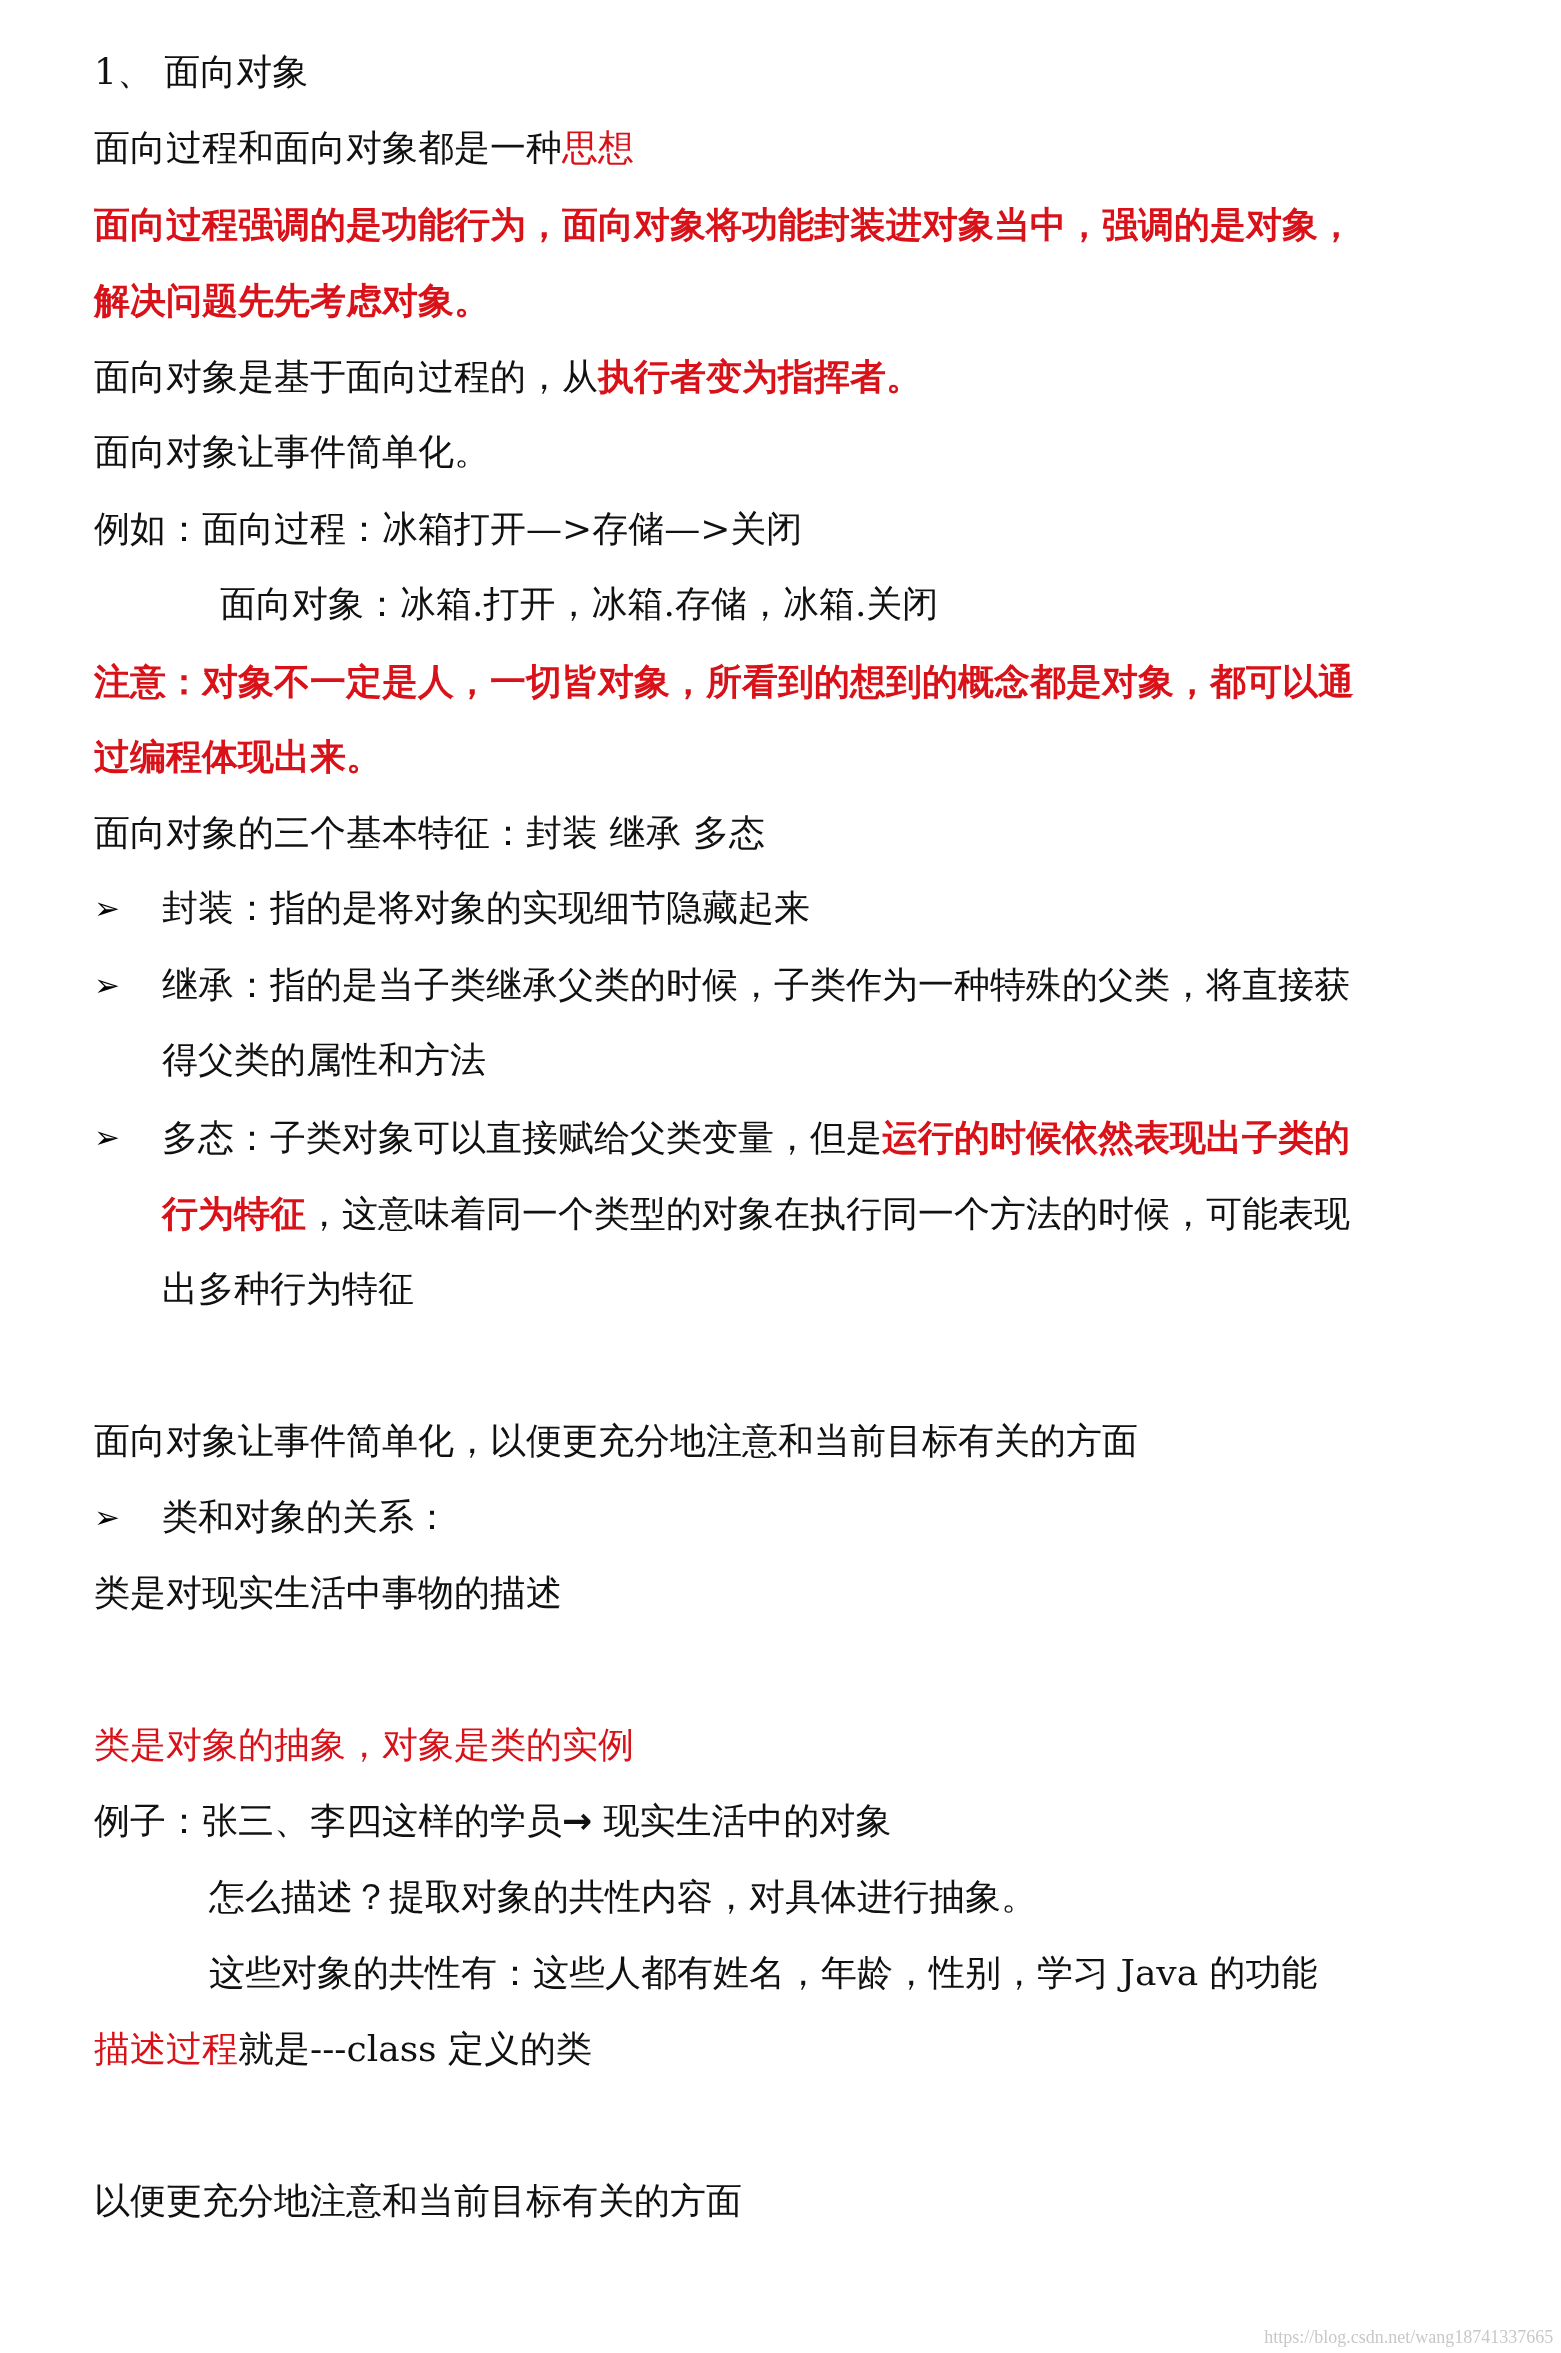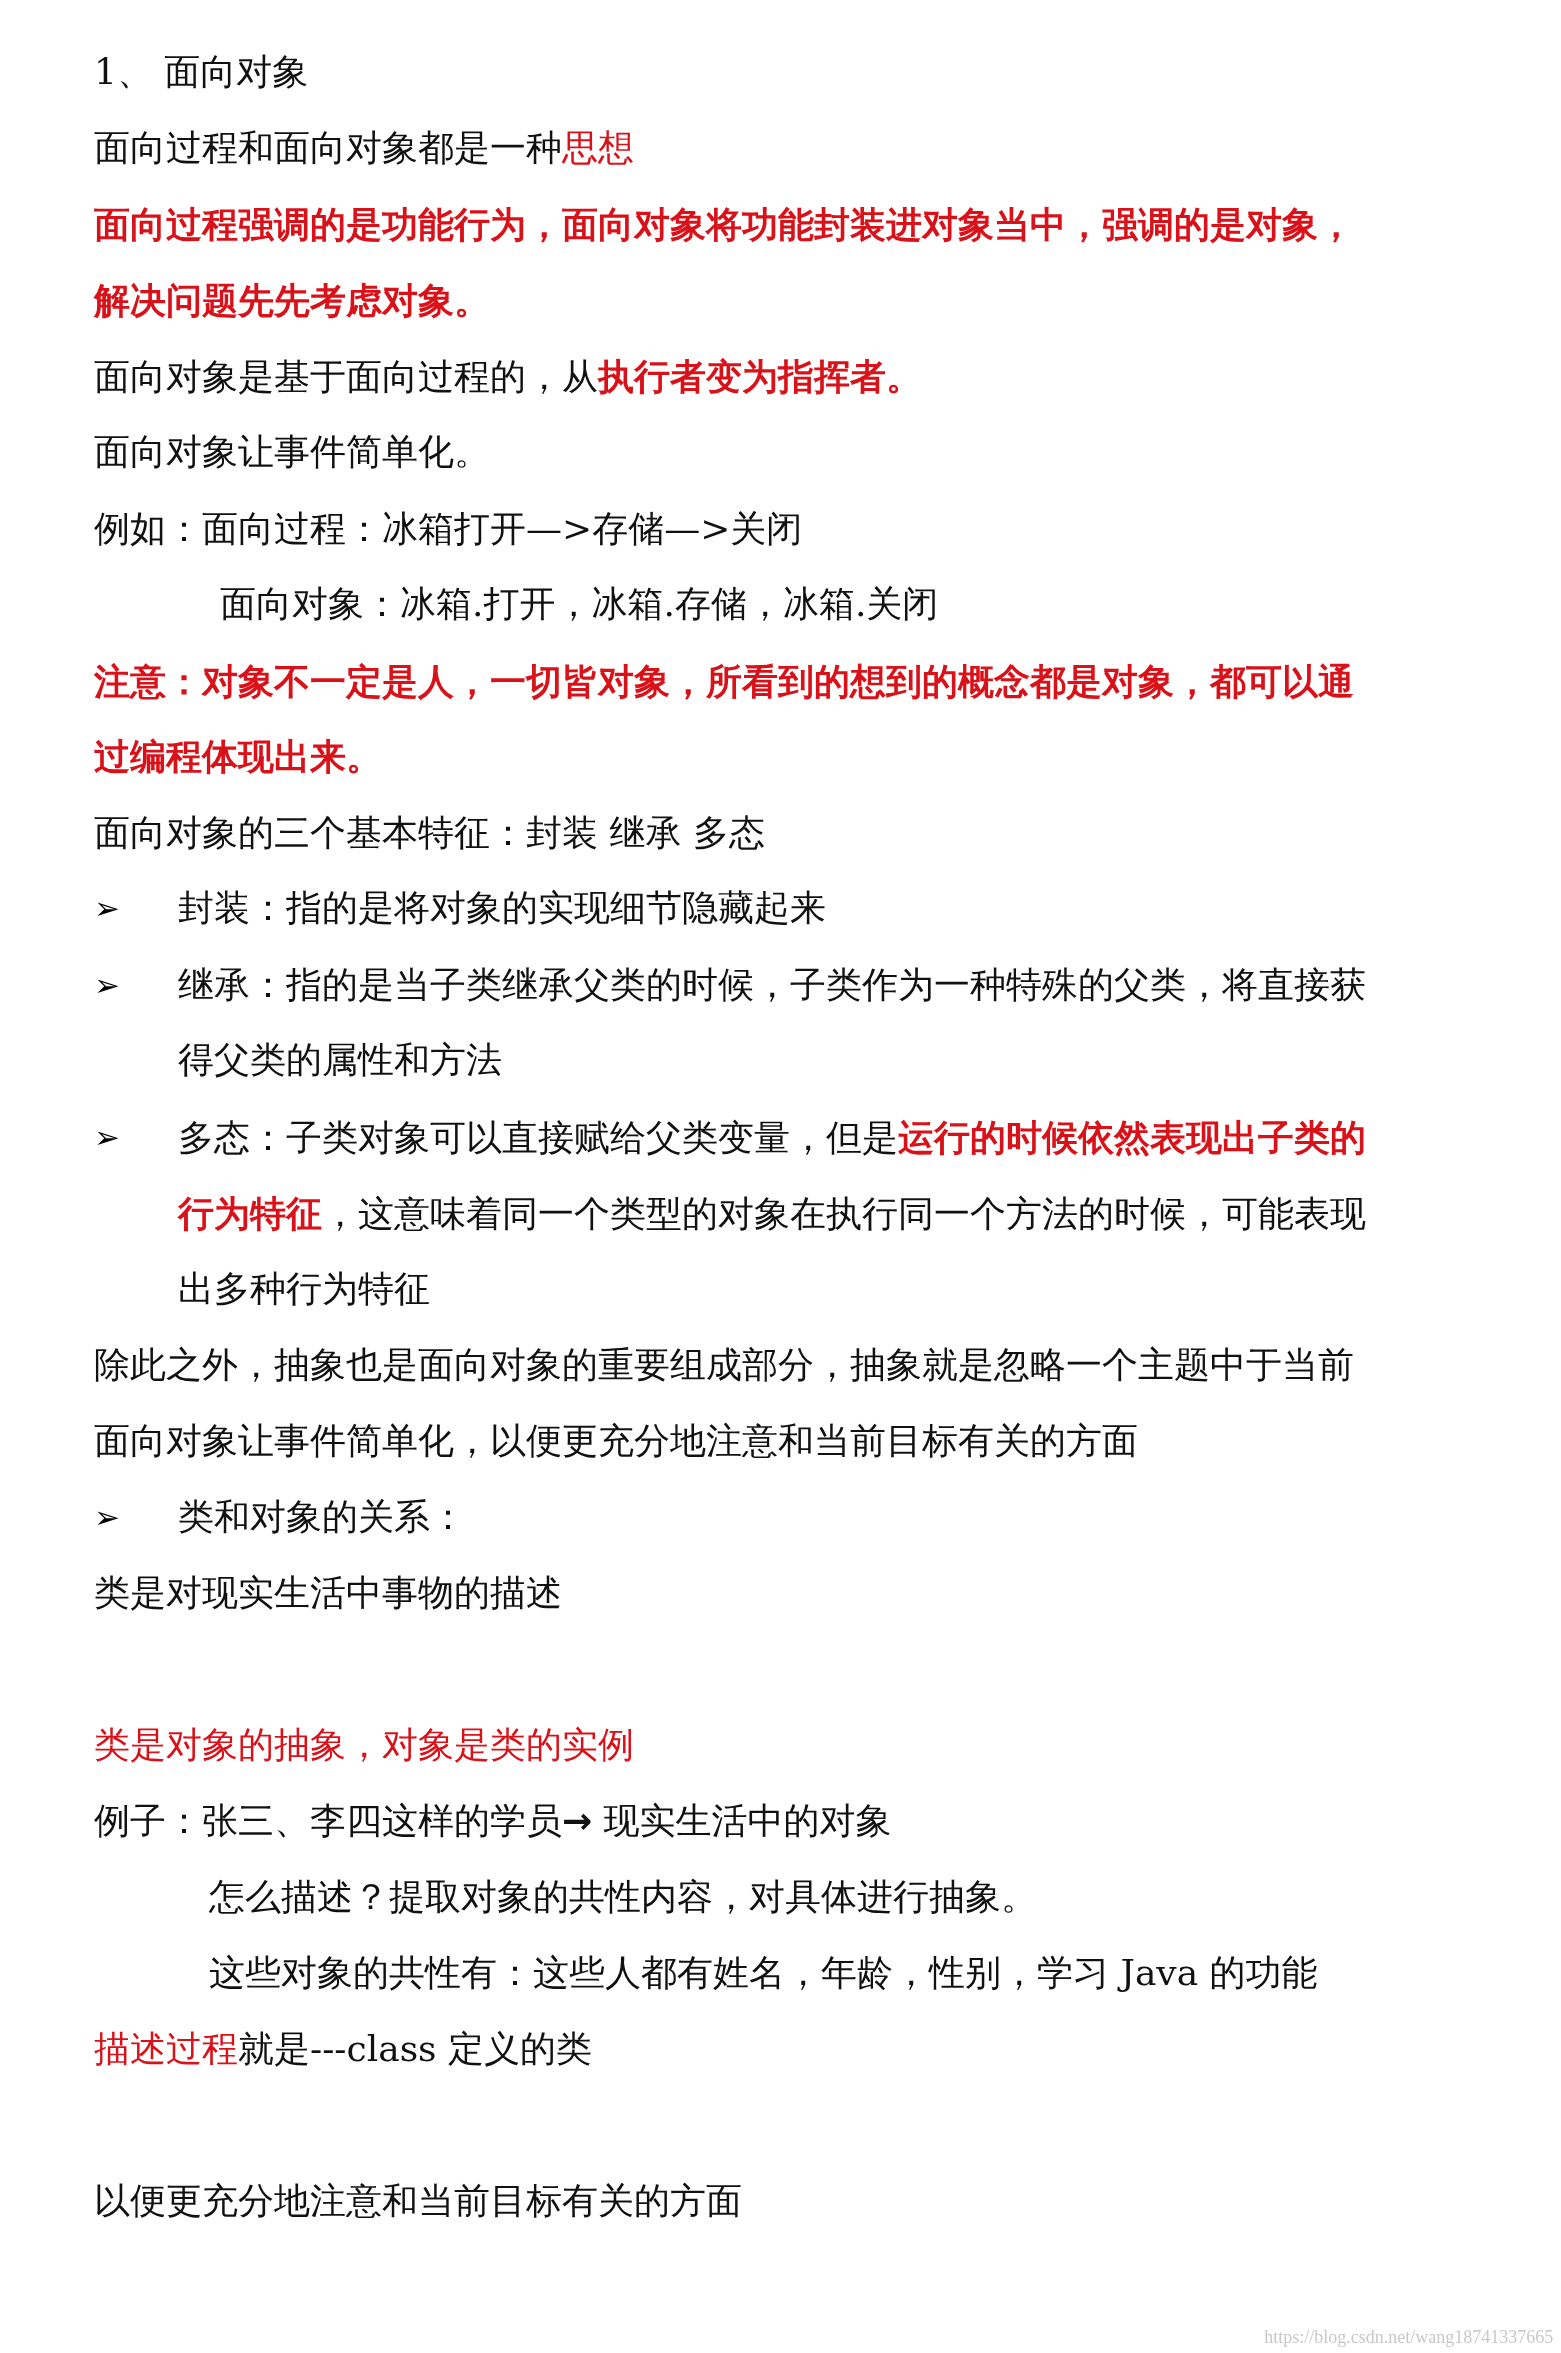--- a/index.html
+++ b/index.html
@@ -3,21 +3,21 @@
 <meta charset="utf-8">
 <style>
   html, body { margin: 0; padding: 0; background: #ffffff; }
   body { width: 1561px; height: 2354px; position: relative; overflow: hidden;
          font-family: "DejaVu Serif", "Liberation Serif", serif; color: #111111; }
   .page { position: absolute; left: 0; top: 0; width: 1561px; height: 2354px; border-radius: 20px; }
   .line { position: absolute; left: 94px; height: 76px; line-height: 76px;
           font-size: 36px; white-space: nowrap; letter-spacing: 0px; }
   .red { color: #d9121a; }
   .bold { font-weight: bold; }
-  .ind-bullet { left: 162px; margin-left: 16px; }
+  .ind-bullet { left: 162px; }
   .ind-2 { left: 220px; }
   .bullet { position: absolute; left: 94px; height: 76px; line-height: 76px;
             font-size: 31px; font-family: "DejaVu Sans", sans-serif; color: #000; }
   .arrow { font-family: "DejaVu Sans", sans-serif; font-weight: bold; }
   .watermark { position: absolute; right: 7.8px; bottom: 6.2px; font-size: 18px;
                color: #c8c8c8; font-family: "Liberation Serif", serif; }
 </style>
 </head>
 <body>
 
@@ -54,21 +54,20 @@
 
   <div class="bullet" style="top:1099px">➢</div>
   <div class="line ind-bullet" style="top:1099px">
     <span>多态：子类对象可以直接赋给父类变量，但是</span><span class="red bold">运行的时候依然表现出子类的</span>
   </div>
   <div class="line ind-bullet" style="top:1175px">
     <span class="red bold">行为特征</span><span>，这意味着同一个类型的对象在执行同一个方法的时候，可能表现</span>
   </div>
   <div class="line ind-bullet" style="top:1251px">出多种行为特征</div>
 
-  <div class="line" style="top:1327px">除此之外，抽象也是面向对象的重要组成部分，抽象就是忽略一个主题中于当前</div>
   <div class="line" style="top:1403px">面向对象让事件简单化，以便更充分地注意和当前目标有关的方面</div>
 
   <div class="bullet" style="top:1479px">➢</div>
   <div class="line ind-bullet" style="top:1479px">类和对象的关系：</div>
 
   <div class="line" style="top:1555px">类是对现实生活中事物的描述</div>
   <div class="line red" style="top:1707px">类是对象的抽象，对象是类的实例</div>
 
   <div class="line" style="top:1783px">
     <span>例子：张三、李四这样的学员</span><span class="arrow">→</span><span> 现实生活中的对象</span>

